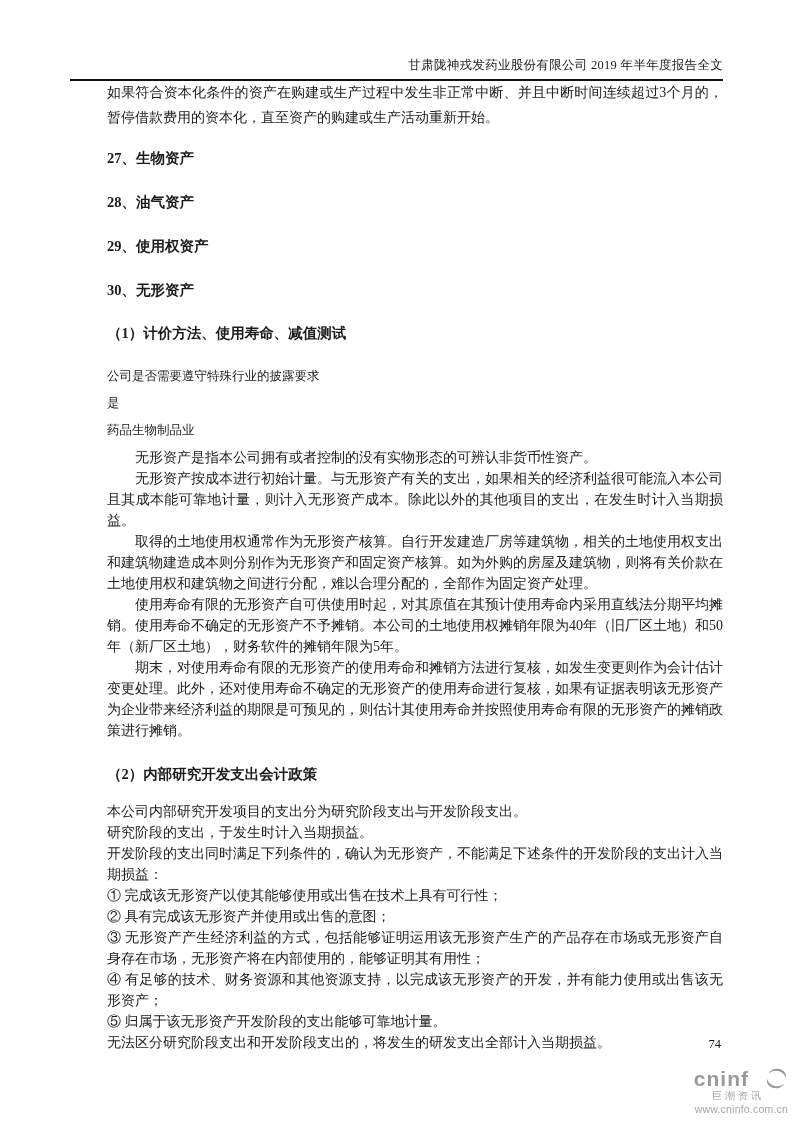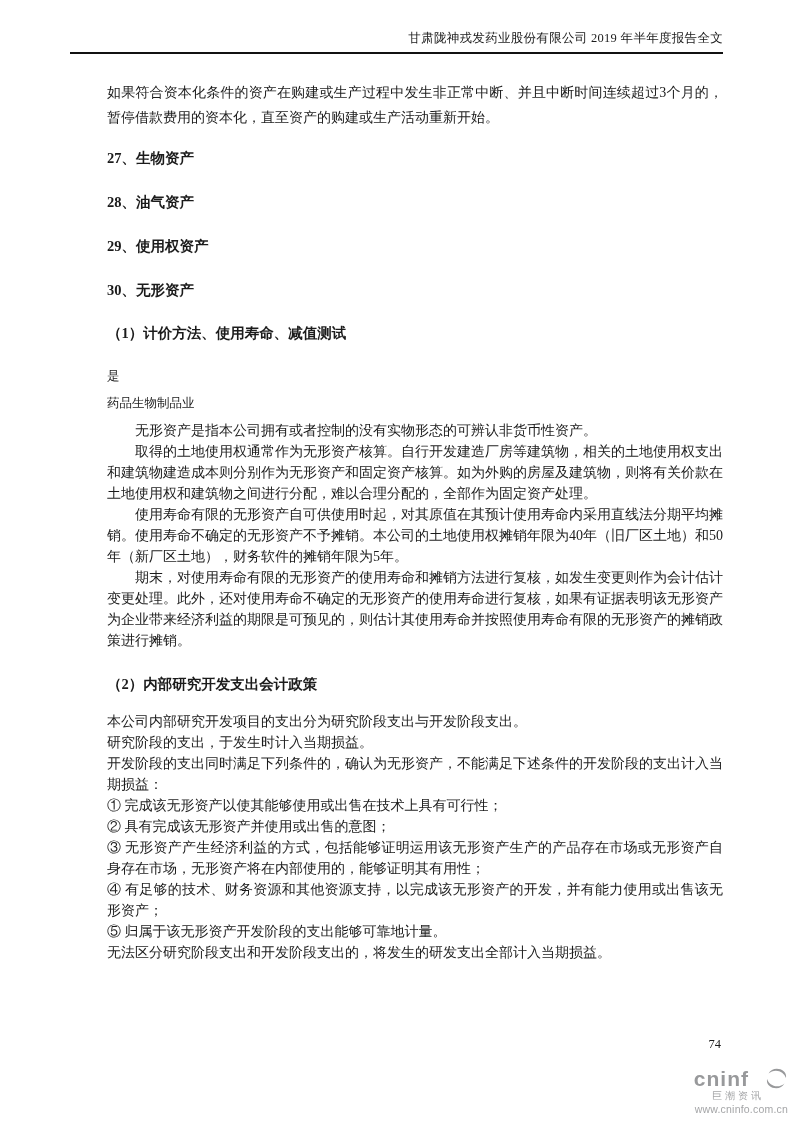--- a/index.html
+++ b/index.html
@@ -7,21 +7,21 @@
     position:relative;
     width:793px; height:1122px;
     background:#ffffff;
     color:#1b1b1b;
     font-family:"Liberation Serif","DejaVu Serif",serif;
     overflow:hidden;
   }
   
   .header {
     position:absolute; left:70px; right:70px; top:0;
-    padding-top:30px;
+    padding-top:57px;
     text-align:right;
   }
   .header-title { font-size:12.5px; letter-spacing:0.3px; }
   .header-rule { margin-top:5px; border-bottom:2px solid #111; height:0; }
 
   
   .content { position:absolute; left:70px; right:70px; top:66px;margin-left:37px; }
 
   .intro {
     margin:14px 0 0 0;
@@ -92,26 +92,28 @@
     <p class="intro">如果符合资本化条件的资产在购建或生产过程中发生非正常中断、并且中断时间连续超过3个月的，暂停借款费用的资本化，直至资产的购建或生产活动重新开始。</p>
 
     <p class="sec-h first">27、生物资产</p>
     <p class="sec-h">28、油气资产</p>
     <p class="sec-h">29、使用权资产</p>
     <p class="sec-h">30、无形资产</p>
 
     <p class="sub-h">（1）计价方法、使用寿命、减值测试</p>
 
     <div class="small-block">
+      <p class="small-line">公司是否需要遵守特殊行业的披露要求</p>
       <p class="small-line">是</p>
       <p class="small-line">药品生物制品业</p>
     </div>
 
     <div class="body-block">
       <p class="body-para indent">无形资产是指本公司拥有或者控制的没有实物形态的可辨认非货币性资产。</p>
+      <p class="body-para indent">无形资产按成本进行初始计量。与无形资产有关的支出，如果相关的经济利益很可能流入本公司且其成本能可靠地计量，则计入无形资产成本。除此以外的其他项目的支出，在发生时计入当期损益。</p>
       <p class="body-para indent">取得的土地使用权通常作为无形资产核算。自行开发建造厂房等建筑物，相关的土地使用权支出和建筑物建造成本则分别作为无形资产和固定资产核算。如为外购的房屋及建筑物，则将有关价款在土地使用权和建筑物之间进行分配，难以合理分配的，全部作为固定资产处理。</p>
       <p class="body-para indent">使用寿命有限的无形资产自可供使用时起，对其原值在其预计使用寿命内采用直线法分期平均摊销。使用寿命不确定的无形资产不予摊销。本公司的土地使用权摊销年限为40年（旧厂区土地）和50年（新厂区土地），财务软件的摊销年限为5年。</p>
       <p class="body-para indent">期末，对使用寿命有限的无形资产的使用寿命和摊销方法进行复核，如发生变更则作为会计估计变更处理。此外，还对使用寿命不确定的无形资产的使用寿命进行复核，如果有证据表明该无形资产为企业带来经济利益的期限是可预见的，则估计其使用寿命并按照使用寿命有限的无形资产的摊销政策进行摊销。</p>
     </div>
 
     <p class="sub-h">（2）内部研究开发支出会计政策</p>
 
     <div class="sub2-block">
       <p class="body-para">本公司内部研究开发项目的支出分为研究阶段支出与开发阶段支出。</p>
       <p class="body-para">研究阶段的支出，于发生时计入当期损益。</p>

